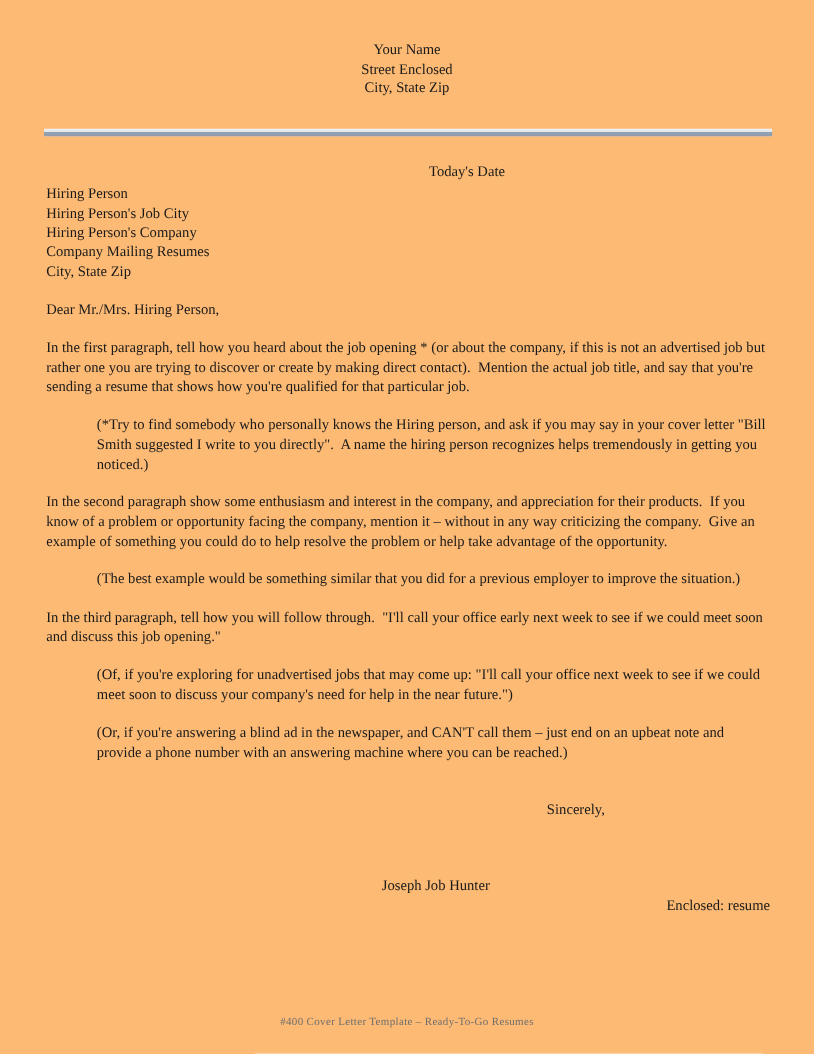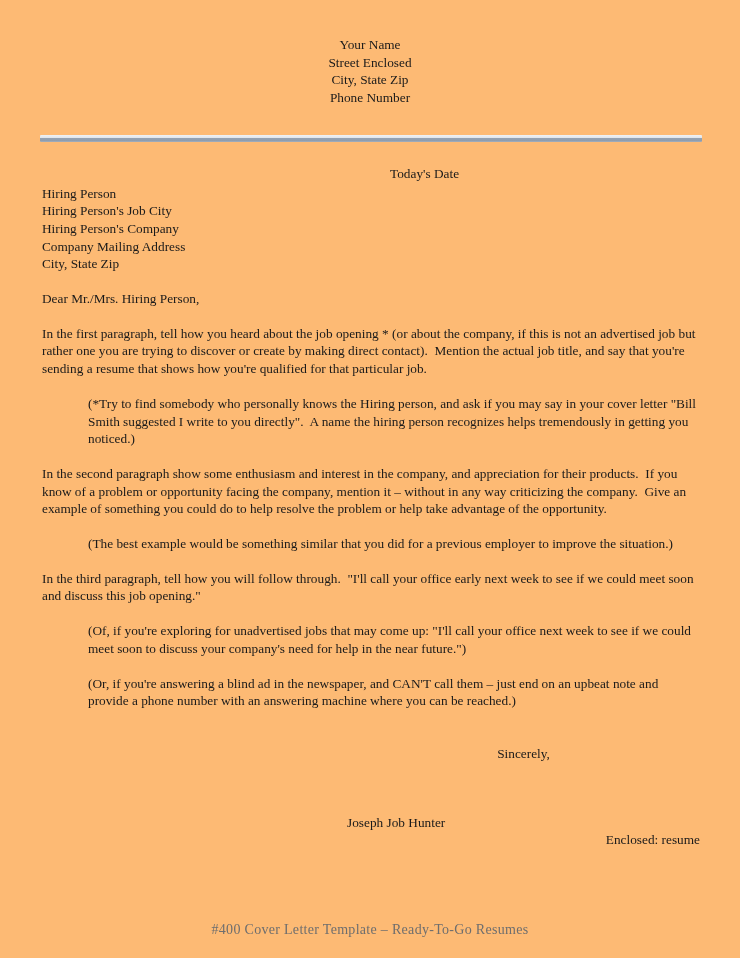--- a/index.html
+++ b/index.html
@@ -60,49 +60,48 @@
   .enclosure {
     margin-top: 0;
     text-align: right;
   }
   .footer {
     position: absolute;
     left: 0;
     right: 0;
     top: 924px;
     text-align: center;
-    font-size: 14px;
+    font-size: 10px;
     line-height: 12px;
     letter-spacing: 0.3px;
     color: #6e6e6e;
   }
 </style>
 </head>
 <body>
 
 <div class="page">
 
   <header class="sender">
     <div>Your Name</div>
     <div>Street Enclosed</div>
     <div>City, State Zip</div>
-    <div>Phone Number</div>
   </header>
 
   <div class="rule"></div>
 
   <main class="content">
 
     <div class="date-line">Today's Date</div>
 
     <div class="recipient">
       <div>Hiring Person</div>
       <div>Hiring Person's Job City</div>
       <div>Hiring Person's Company</div>
-      <div>Company Mailing Address</div>
+      <div>Company Mailing Resumes</div>
       <div>City, State Zip</div>
     </div>
 
     <p class="salutation">Dear Mr./Mrs. Hiring Person,</p>
 
     <p class="body-para">In the first paragraph, tell how you heard about the job opening * (or about the company, if this is not an advertised job but rather one you are trying to discover or create by making direct contact).  Mention the actual job title, and say that you're sending a resume that shows how you're qualified for that particular job.</p>
     <p class="note-para">(*Try to find somebody who personally knows the Hiring person, and ask if you may say in your cover letter "Bill Smith suggested I write to you directly".  A name the hiring person recognizes helps tremendously in getting you noticed.)</p>
     <p class="body-para">In the second paragraph show some enthusiasm and interest in the company, and appreciation for their products.  If you know of a problem or opportunity facing the company, mention it – without in any way criticizing the company.  Give an example of something you could do to help resolve the problem or help take advantage of the opportunity.</p>
     <p class="note-para">(The best example would be something similar that you did for a previous employer to improve the situation.)</p>
     <p class="body-para">In the third paragraph, tell how you will follow through.  "I'll call your office early next week to see if we could meet soon and discuss this job opening."</p>

